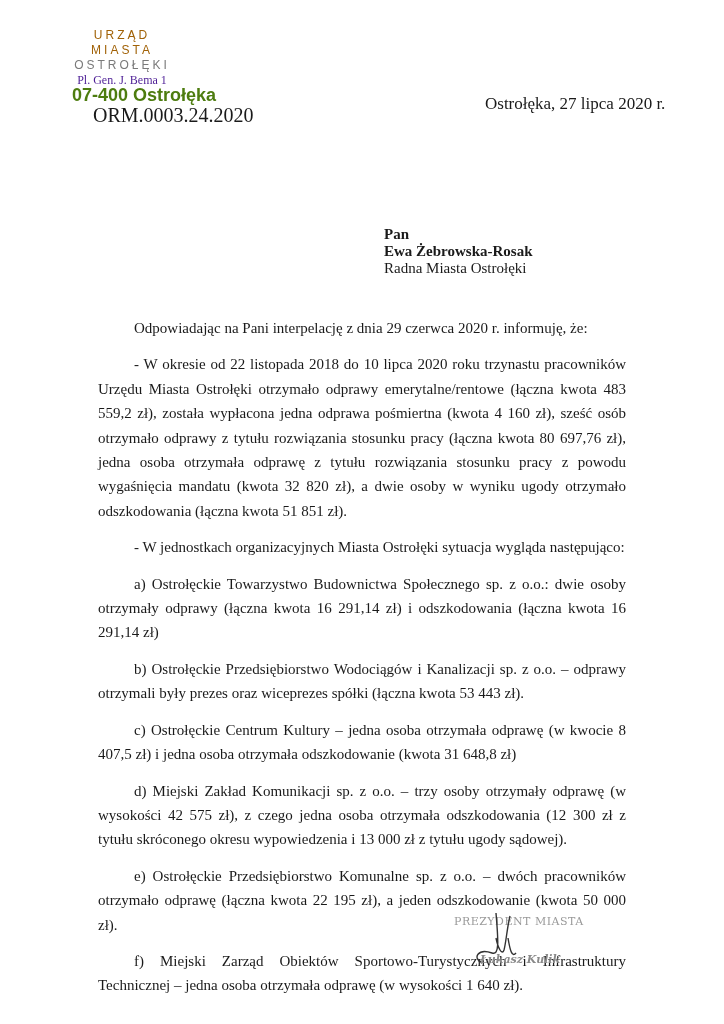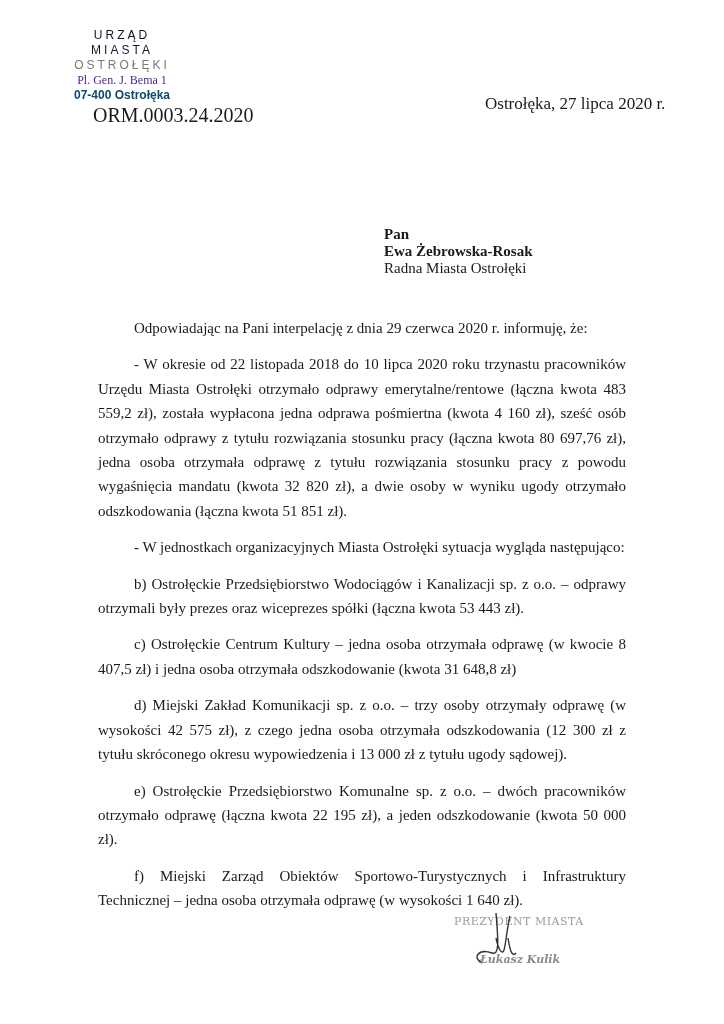--- a/index.html
+++ b/index.html
@@ -4,24 +4,24 @@
   <style>
     html, body { margin: 0; padding: 0; background: #ffffff; }
     body {
       width: 724px; height: 1024px; position: relative; overflow: hidden;
       font-family: "Liberation Serif", serif; color: #1a1a1a;
     }
     .stamp {
       position: absolute; left: 72px; top: 28px; width: 100px;
       text-align: center; color: #6a6a6a; line-height: 15px;
     }
-    .stamp .l1 { font-family: "Liberation Sans", sans-serif; font-size: 12px; letter-spacing: 3px; color: #0f172a; }
+    .stamp .l1 { font-family: "Liberation Sans", sans-serif; font-size: 12px; letter-spacing: 3px; color: #a16207; }
     .stamp .l2 { font-family: "Liberation Sans", sans-serif; font-size: 12px; letter-spacing: 3px; color: #7a7a7a; }
     .stamp .l3 { font-family: "Liberation Serif", serif; font-size: 12px; color: #4c1d95; }
-    .stamp .l4 { font-family: "Liberation Sans", sans-serif; font-size: 12px; font-weight: bold; color: #0c4a6e; white-space: nowrap; }
+    .stamp .l4 { font-family: "Liberation Sans", sans-serif; font-size: 18px; font-weight: bold; color: #4d7c0f; white-space: nowrap; }
     .ref { position: absolute; left: 93px; top: 104px; font-size: 20px; }
     .date { position: absolute; left: 485px; top: 94px; font-size: 17px; }
     .addressee { position: absolute; left: 384px; top: 192px; font-size: 15px; line-height: 17px; margin-top: 34px; }
     .addressee .b { font-weight: bold; }
     .body {
       position: absolute; left: 86px; top: 304px; width: 552px;
       font-size: 15px; line-height: 24.4px; text-align: justify;
     }
     .body p { margin: 12px; text-indent: 36px; }
     .sign { position: absolute; left: 430px; top: 900px; width: 200px; height: 100px; }
@@ -51,20 +51,21 @@
 <div class="addressee">
   <div class="b">Pan</div>
   <div class="b">Ewa Żebrowska-Rosak</div>
   <div>Radna Miasta Ostrołęki</div>
 </div>
 
 <div class="body">
   <p>Odpowiadając na Pani interpelację z dnia 29 czerwca 2020 r. informuję, że:</p>
   <p>- W okresie od 22 listopada 2018 do 10 lipca 2020 roku trzynastu pracowników Urzędu Miasta Ostrołęki otrzymało odprawy emerytalne/rentowe (łączna kwota 483 559,2 zł), została wypłacona jedna odprawa pośmiertna (kwota 4 160 zł), sześć osób otrzymało odprawy z tytułu rozwiązania stosunku pracy (łączna kwota 80 697,76 zł), jedna osoba otrzymała odprawę z tytułu rozwiązania stosunku pracy z powodu wygaśnięcia mandatu (kwota 32 820 zł), a dwie osoby w wyniku ugody otrzymało odszkodowania (łączna kwota 51 851 zł).</p>
   <p>- W jednostkach organizacyjnych Miasta Ostrołęki sytuacja wygląda następująco:</p>
+  <p>a) Ostrołęckie Towarzystwo Budownictwa Społecznego sp. z o.o.: dwie osoby otrzymały odprawy (łączna kwota 16 291,14 zł) i odszkodowania (łączna kwota 16 291,14 zł)</p>
   <p>b) Ostrołęckie Przedsiębiorstwo Wodociągów i Kanalizacji sp. z o.o. – odprawy otrzymali były prezes oraz wiceprezes spółki (łączna kwota 53 443 zł).</p>
   <p>c) Ostrołęckie Centrum Kultury – jedna osoba otrzymała odprawę (w kwocie 8 407,5 zł) i jedna osoba otrzymała odszkodowanie (kwota 31 648,8 zł)</p>
   <p>d) Miejski Zakład Komunikacji sp. z o.o. – trzy osoby otrzymały odprawę (w wysokości 42 575 zł), z czego jedna osoba otrzymała odszkodowania (12 300 zł z tytułu skróconego okresu wypowiedzenia i 13 000 zł z tytułu ugody sądowej).</p>
   <p>e) Ostrołęckie Przedsiębiorstwo Komunalne sp. z o.o. – dwóch pracowników otrzymało odprawę (łączna kwota 22 195 zł), a jeden odszkodowanie (kwota 50 000 zł).</p>
   <p>f) Miejski Zarząd Obiektów Sportowo-Turystycznych i Infrastruktury Technicznej – jedna osoba otrzymała odprawę (w wysokości 1 640 zł).</p>
 </div>
 
 <div class="sign">
   <div class="title">PREZYDENT MIASTA</div>
   <svg width="60" height="60" viewBox="0 0 60 60">

